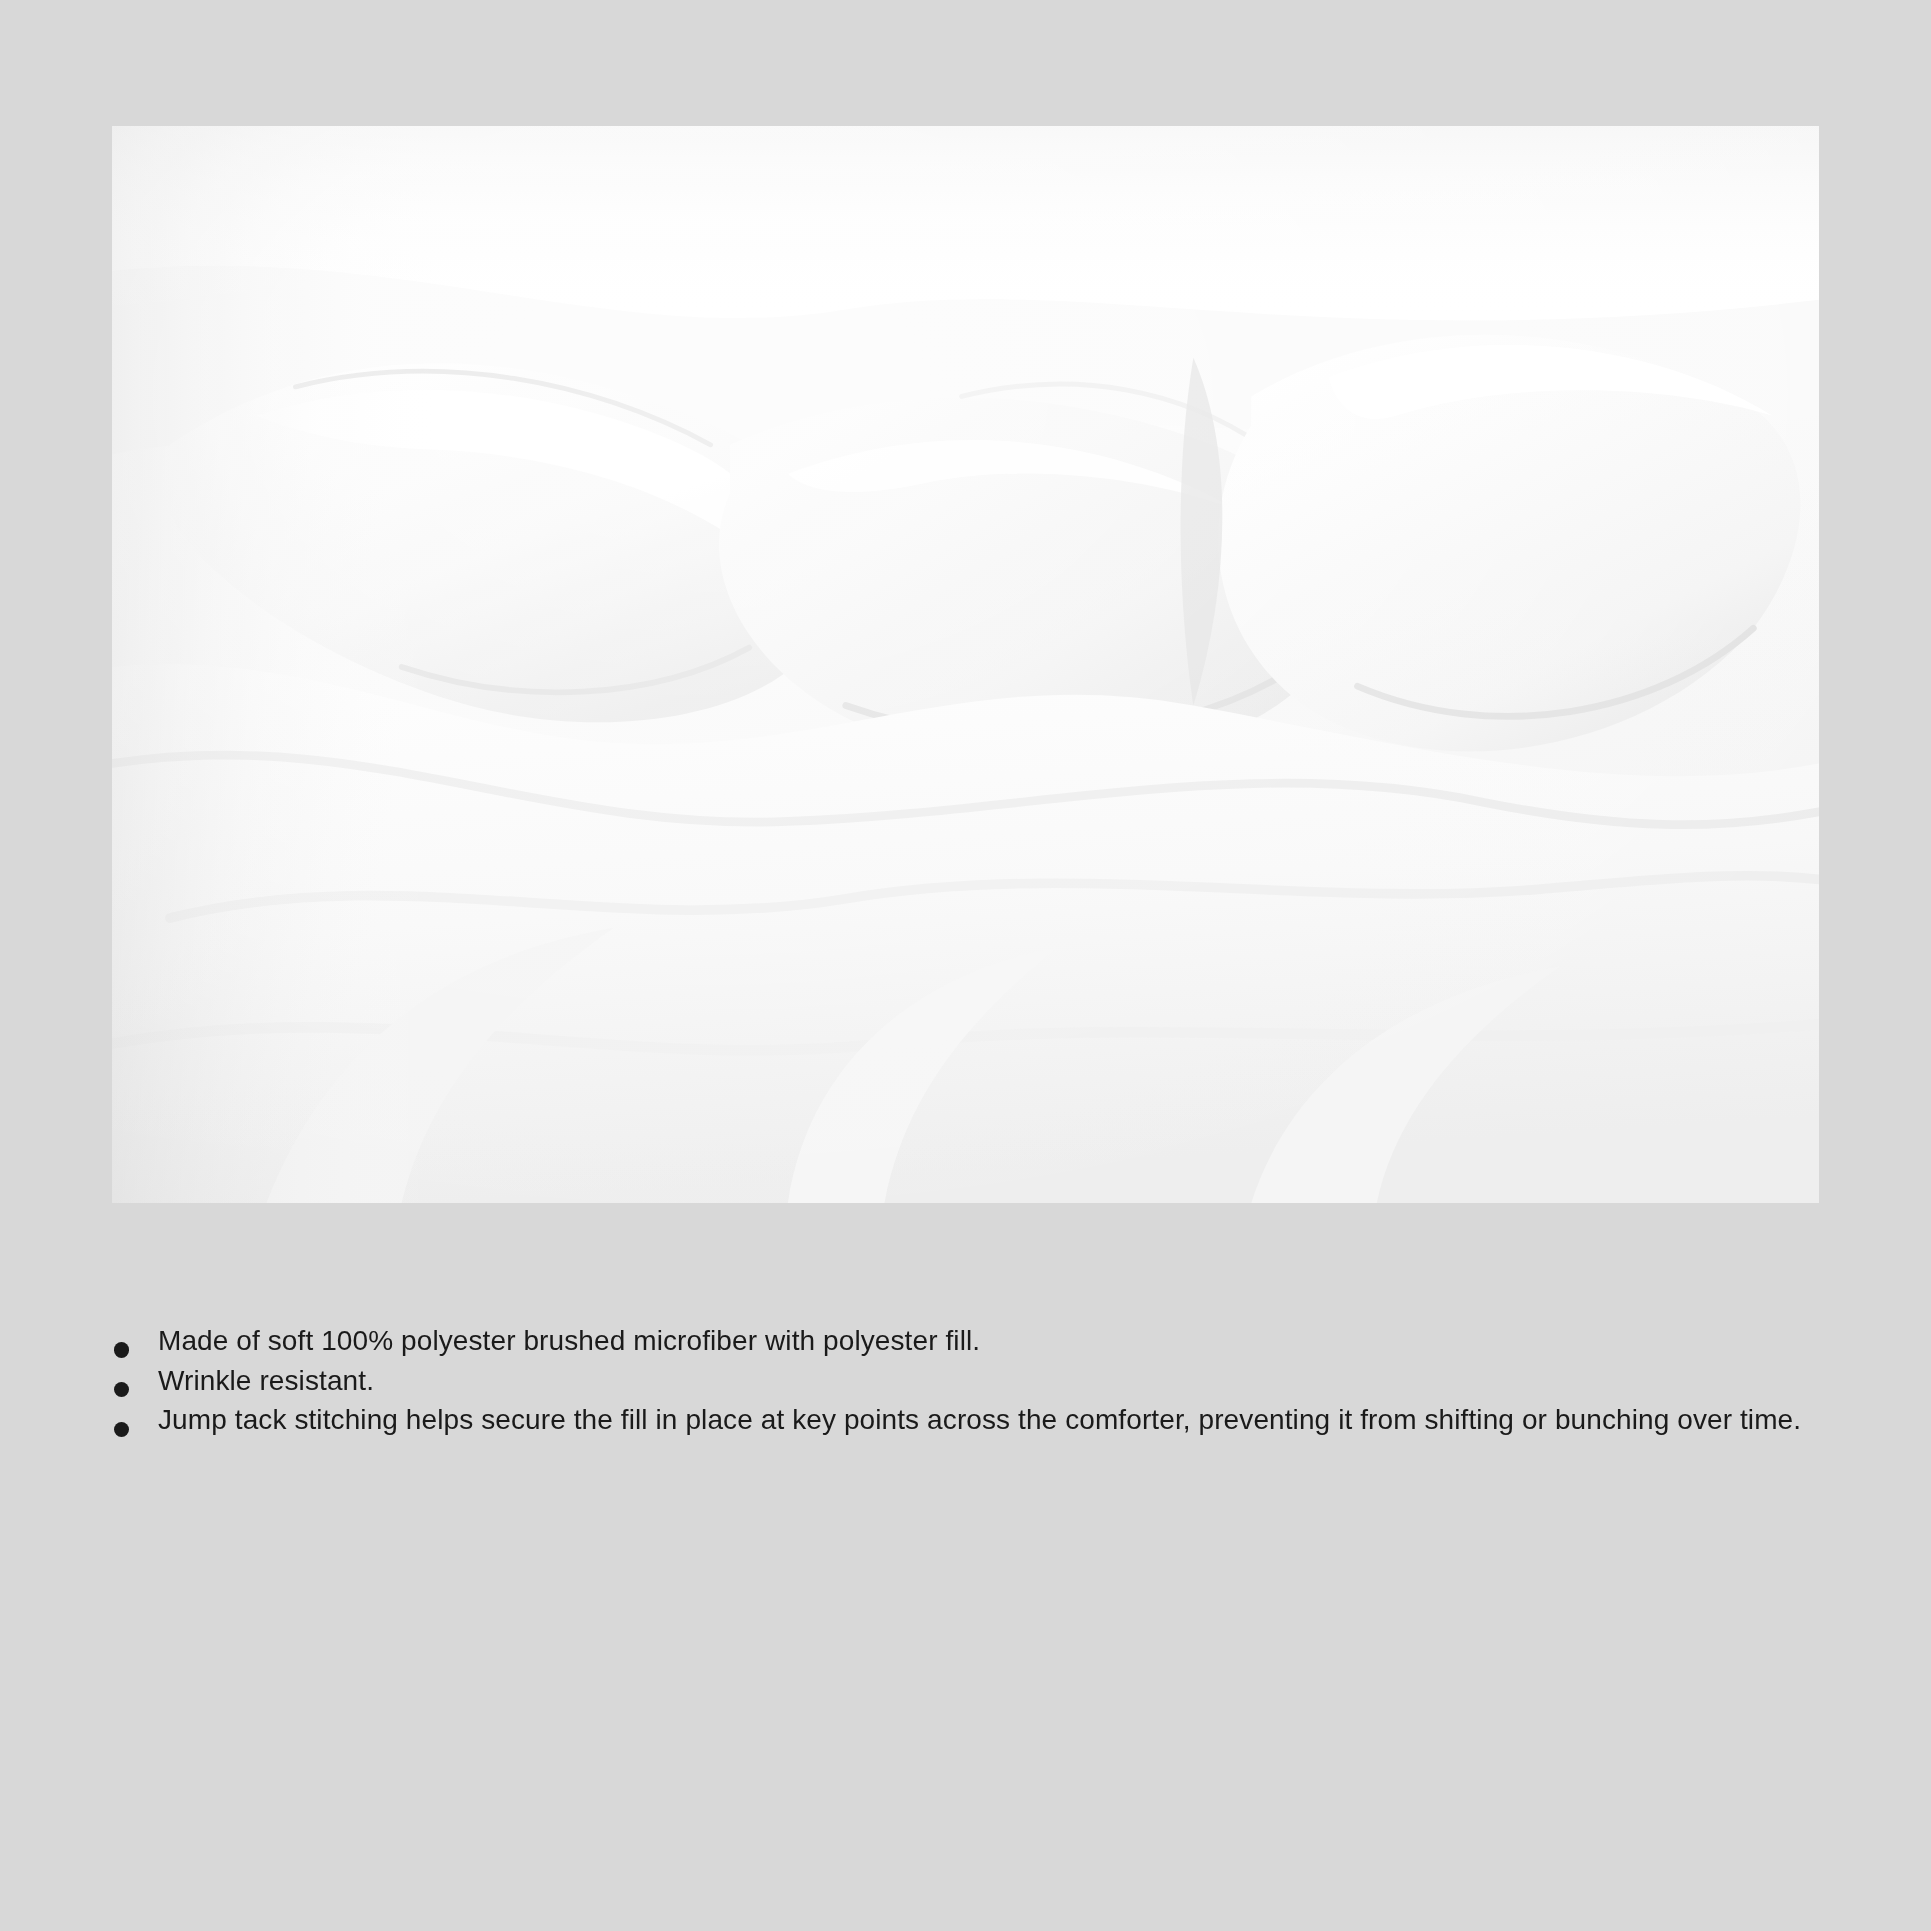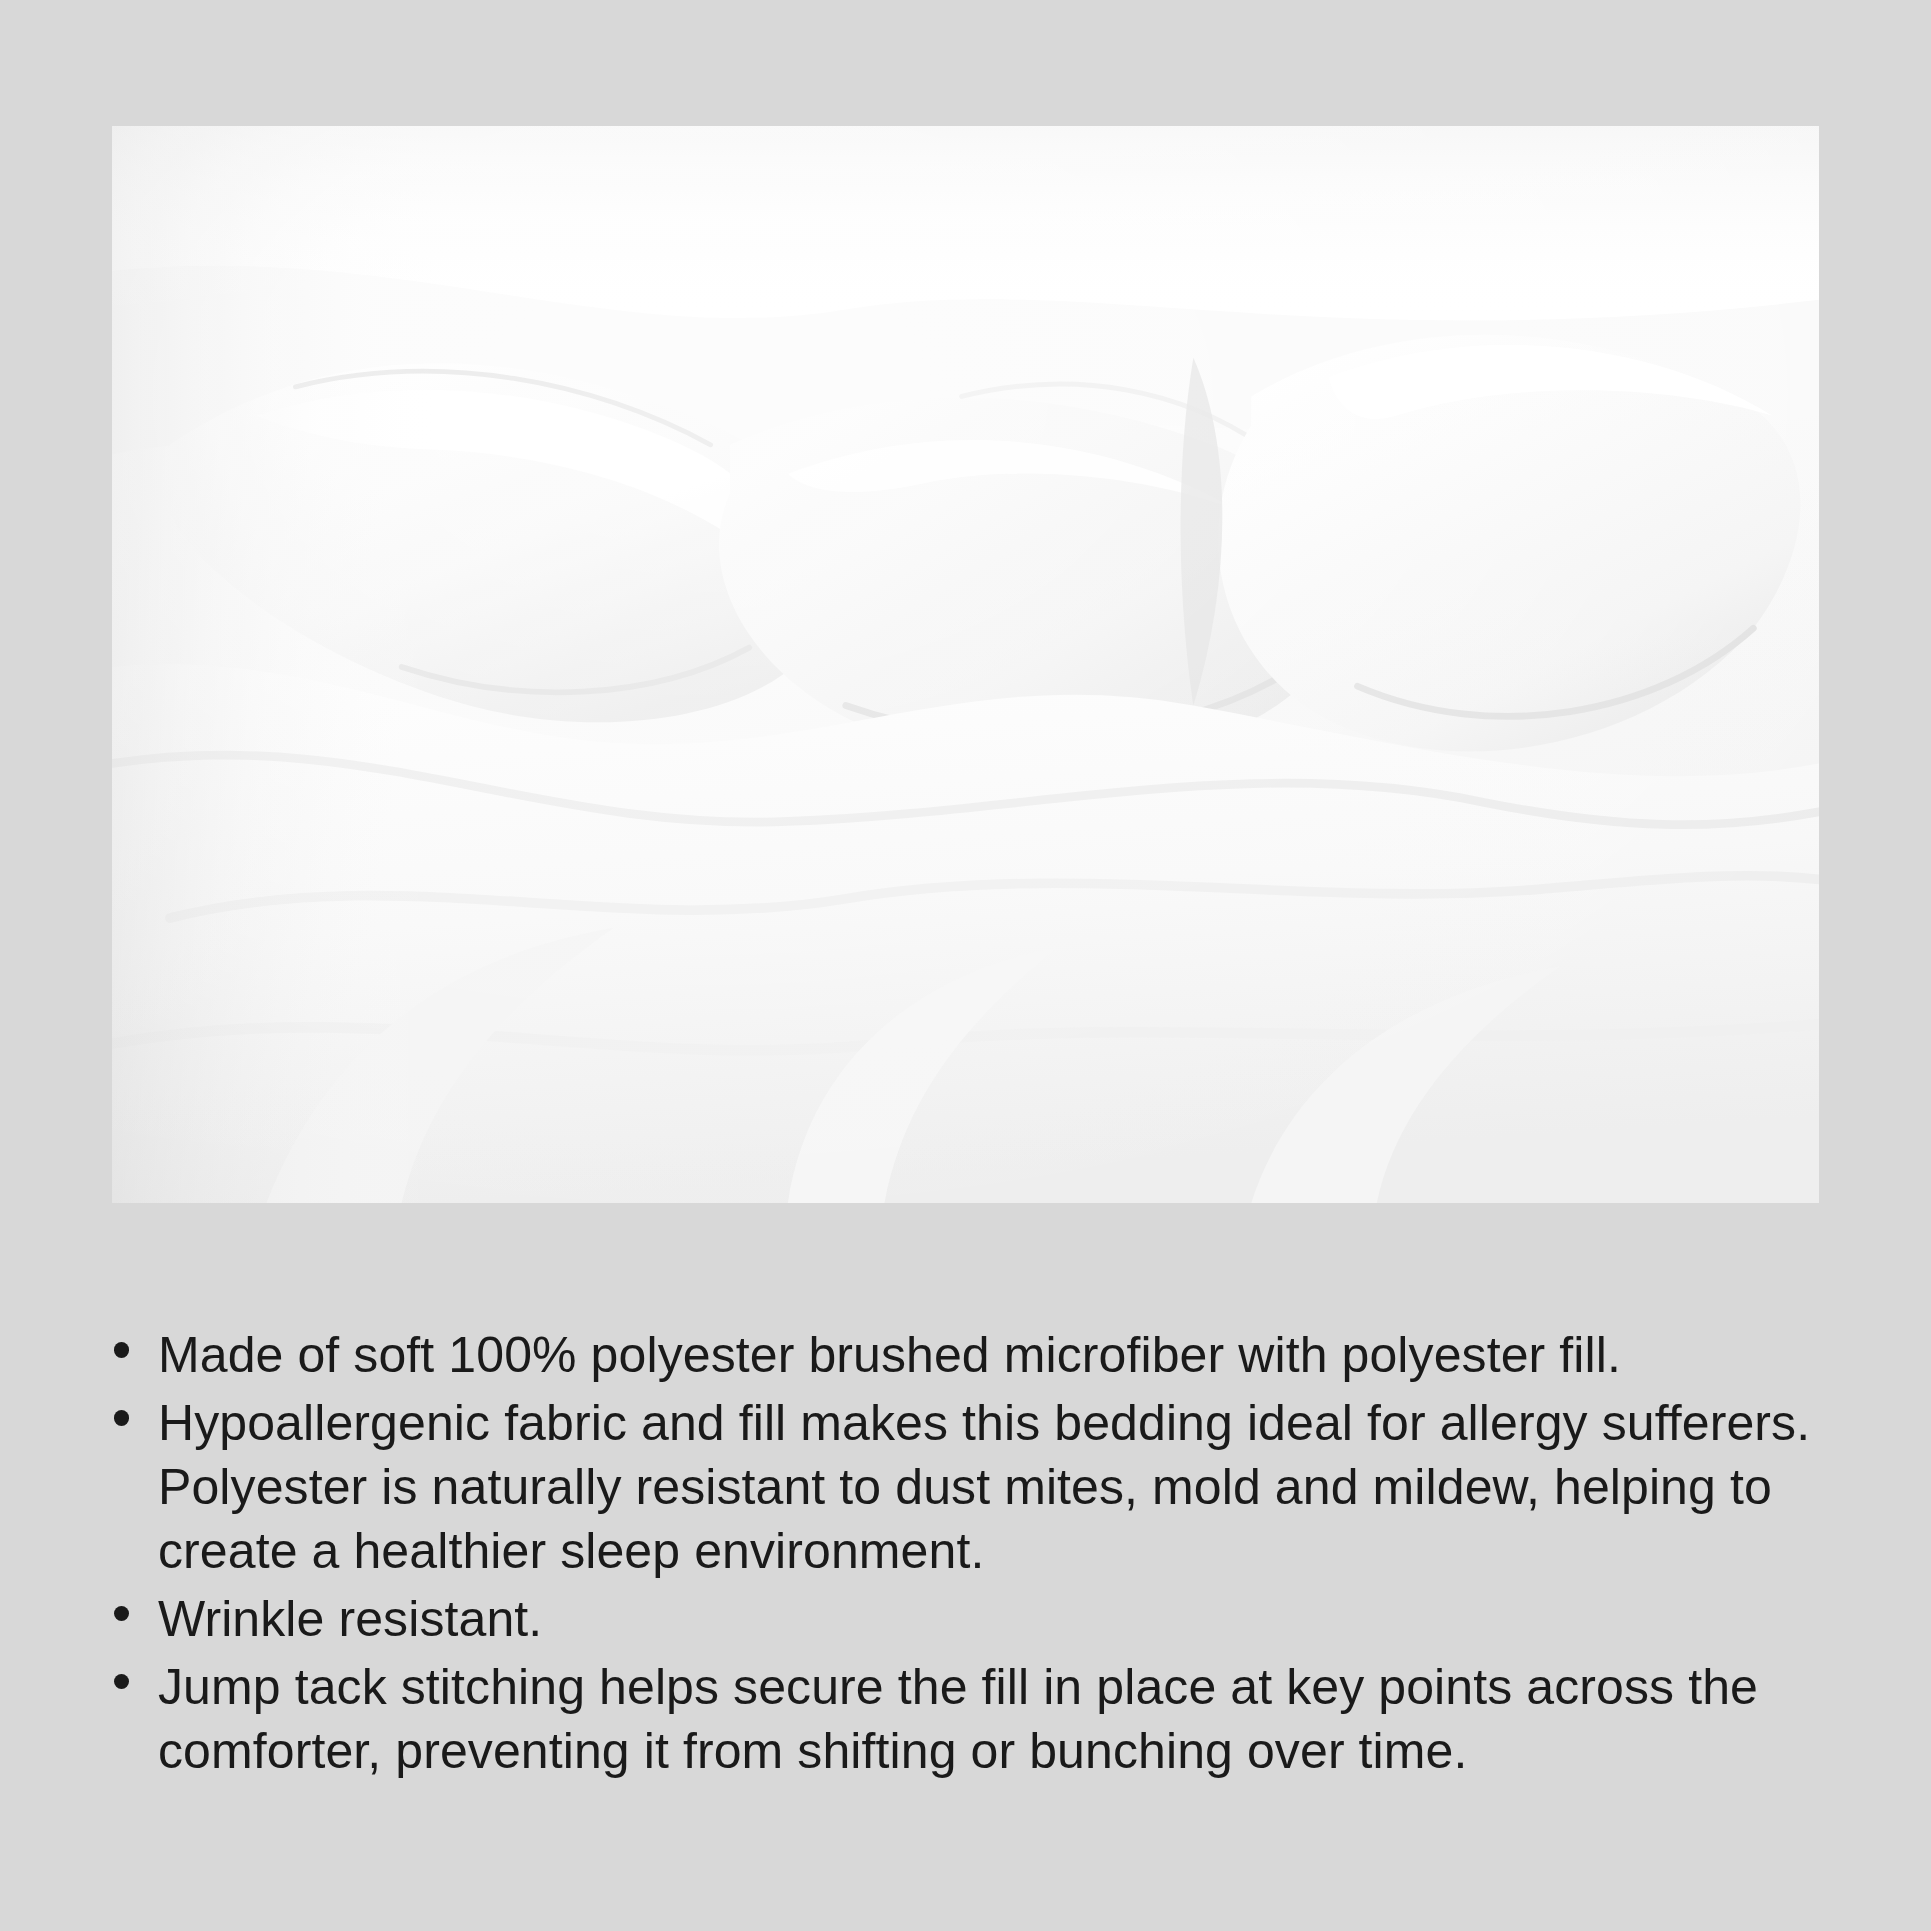--- a/index.html
+++ b/index.html
@@ -65,21 +65,21 @@
   .bullet-dot i {
     display: block;
     width: 15.4px;
     height: 15.4px;
     border-radius: 50%;
     background: #1a1a1a;
   }
 
   .feature-text {
     flex: 1 1 auto;
-    font-size: 50px;
+    font-size: 28px;
     line-height: 1.28;
     color: #1a1a1a;
     letter-spacing: 0.1px;
     font-family: "Liberation Sans", sans-serif;
   }
 </style>
 </head>
 <body>
 
 <div class="page">
@@ -163,26 +163,20 @@
 
   <div class="features">
 
     <div class="feature-row">
       <span class="bullet-dot">
           <i></i>
         </span>
       <span class="feature-text">Made of soft 100% polyester brushed microfiber with polyester fill.</span>
     </div>
 
-    <div class="feature-row">
-      <span class="bullet-dot">
-          <i></i>
-        </span>
-      <span class="feature-text">Hypoallergenic fabric and fill makes this bedding ideal for allergy sufferers. Polyester is naturally resistant to dust mites, mold and mildew, helping to create a healthier sleep environment.</span>
-    </div>
 
 
     <div class="feature-row">
       <span class="bullet-dot">
           <i></i>
         </span>
       <span class="feature-text">Wrinkle resistant.</span>
     </div>
 
     <div class="feature-row">

